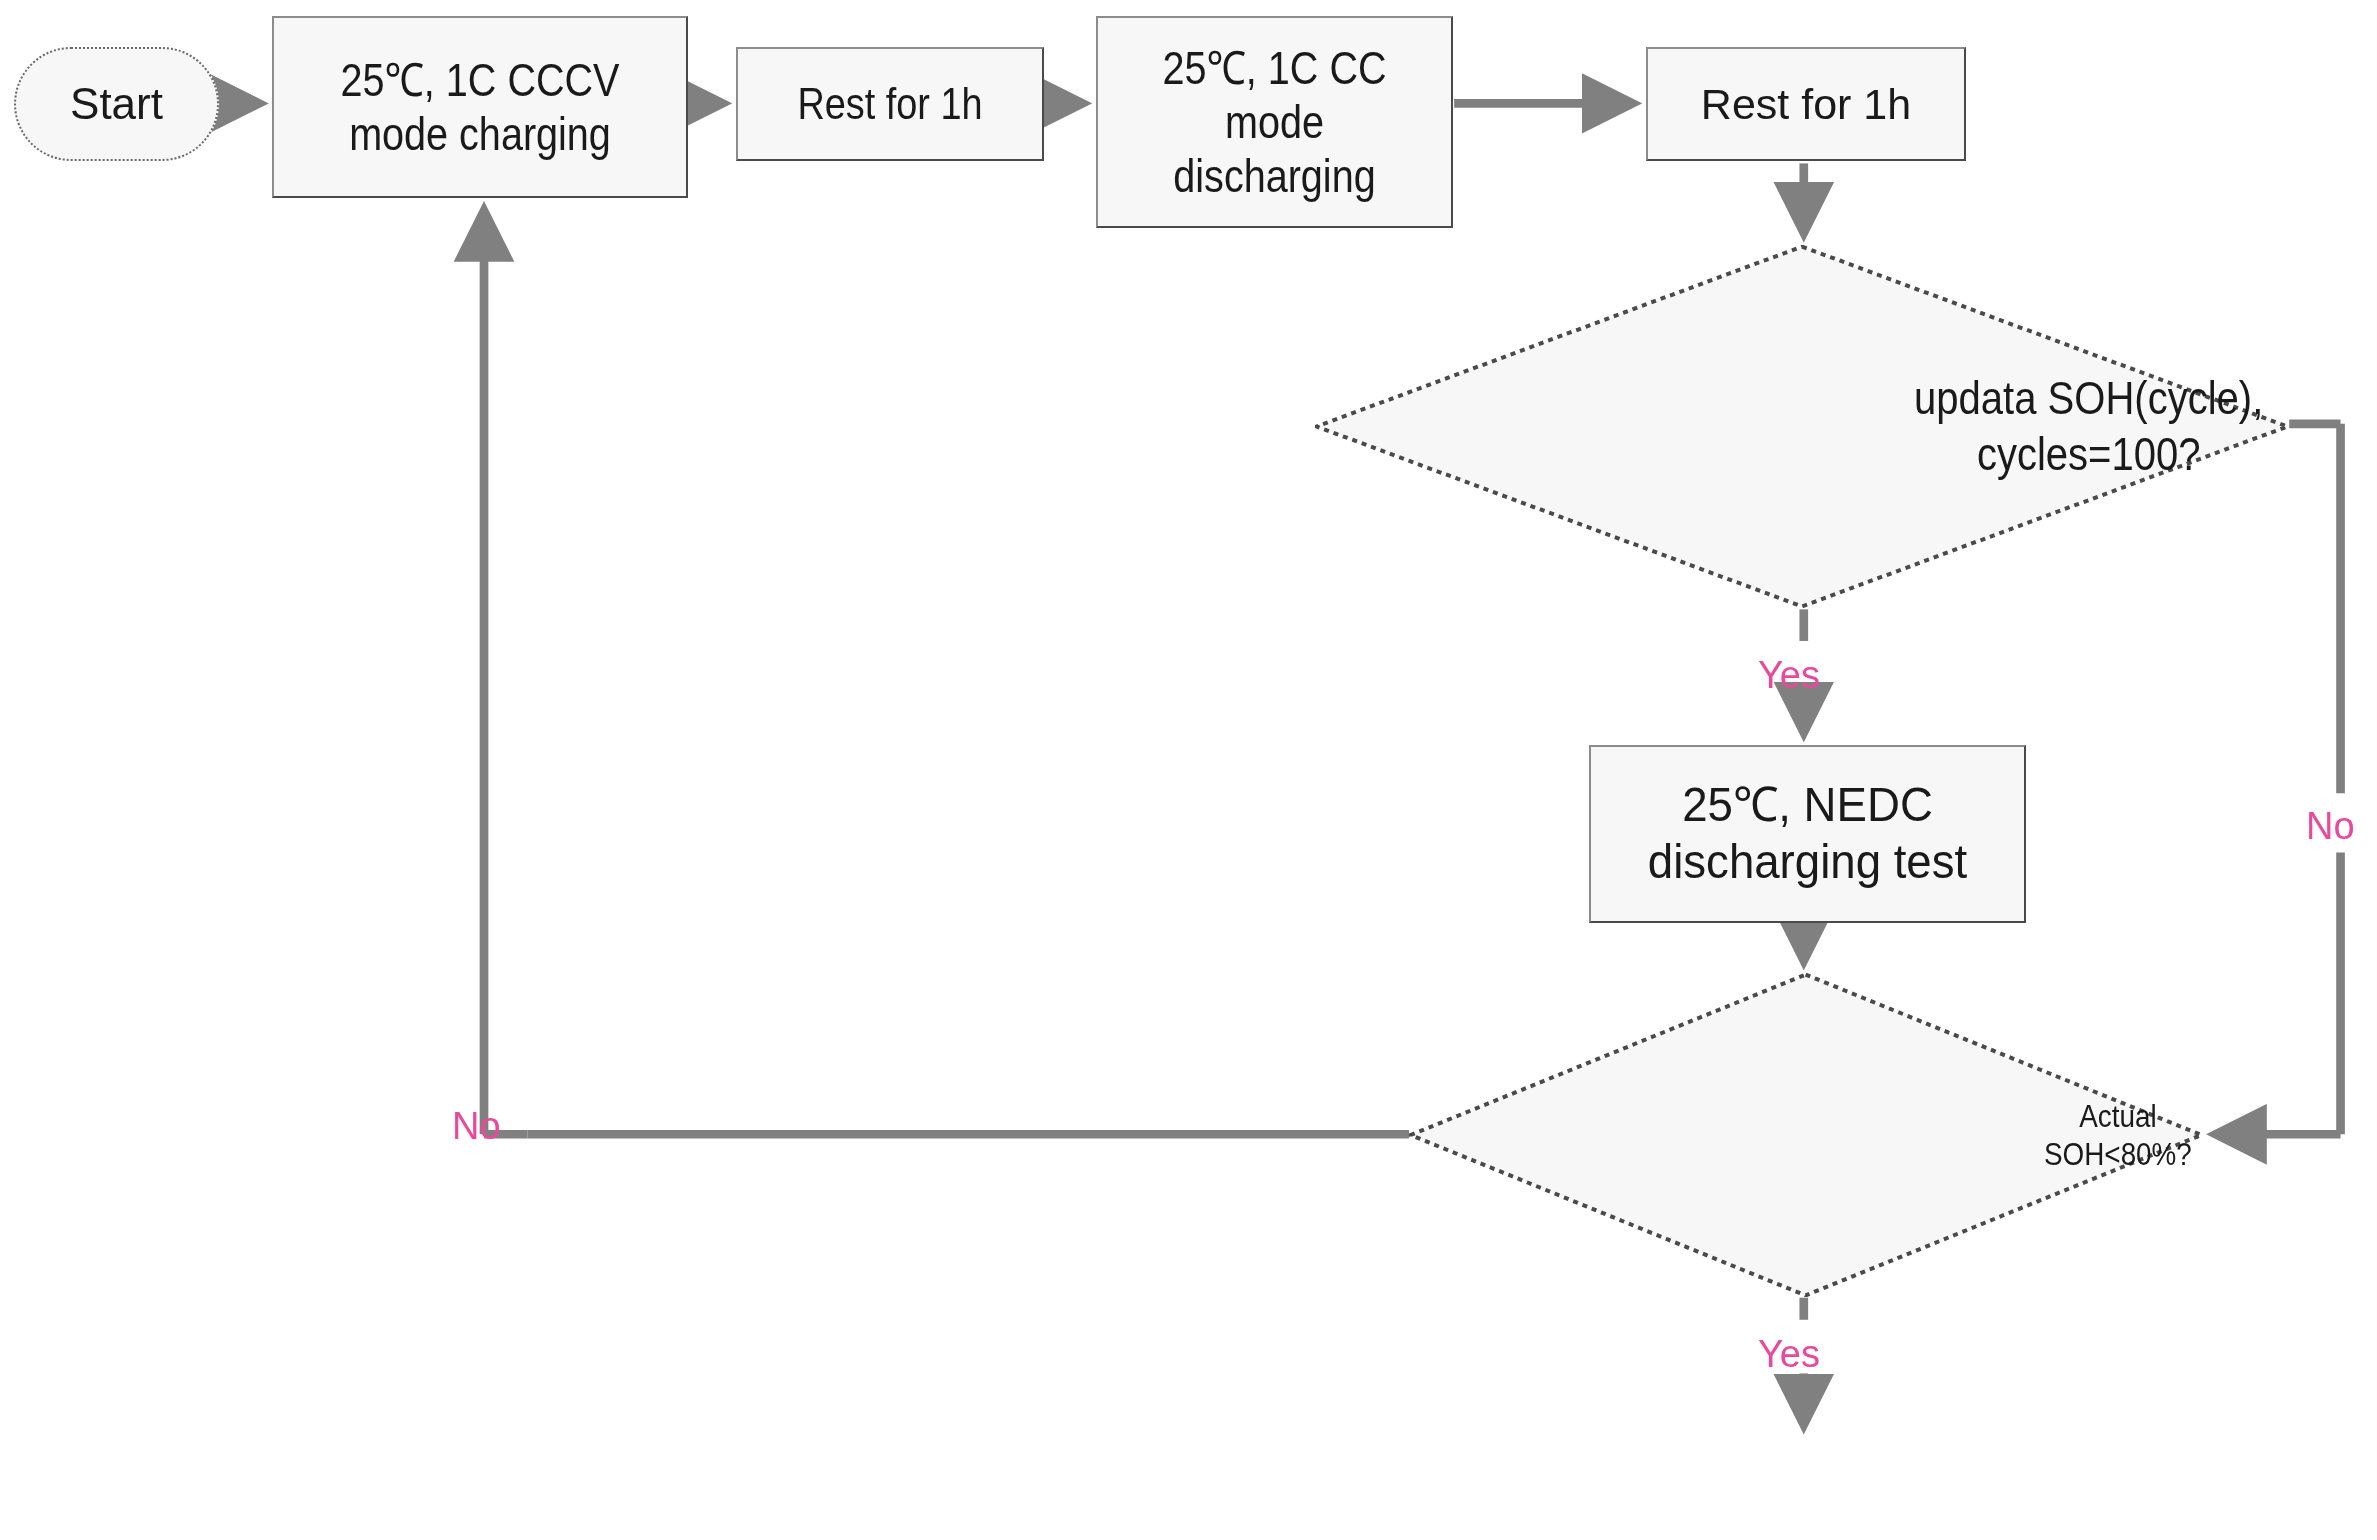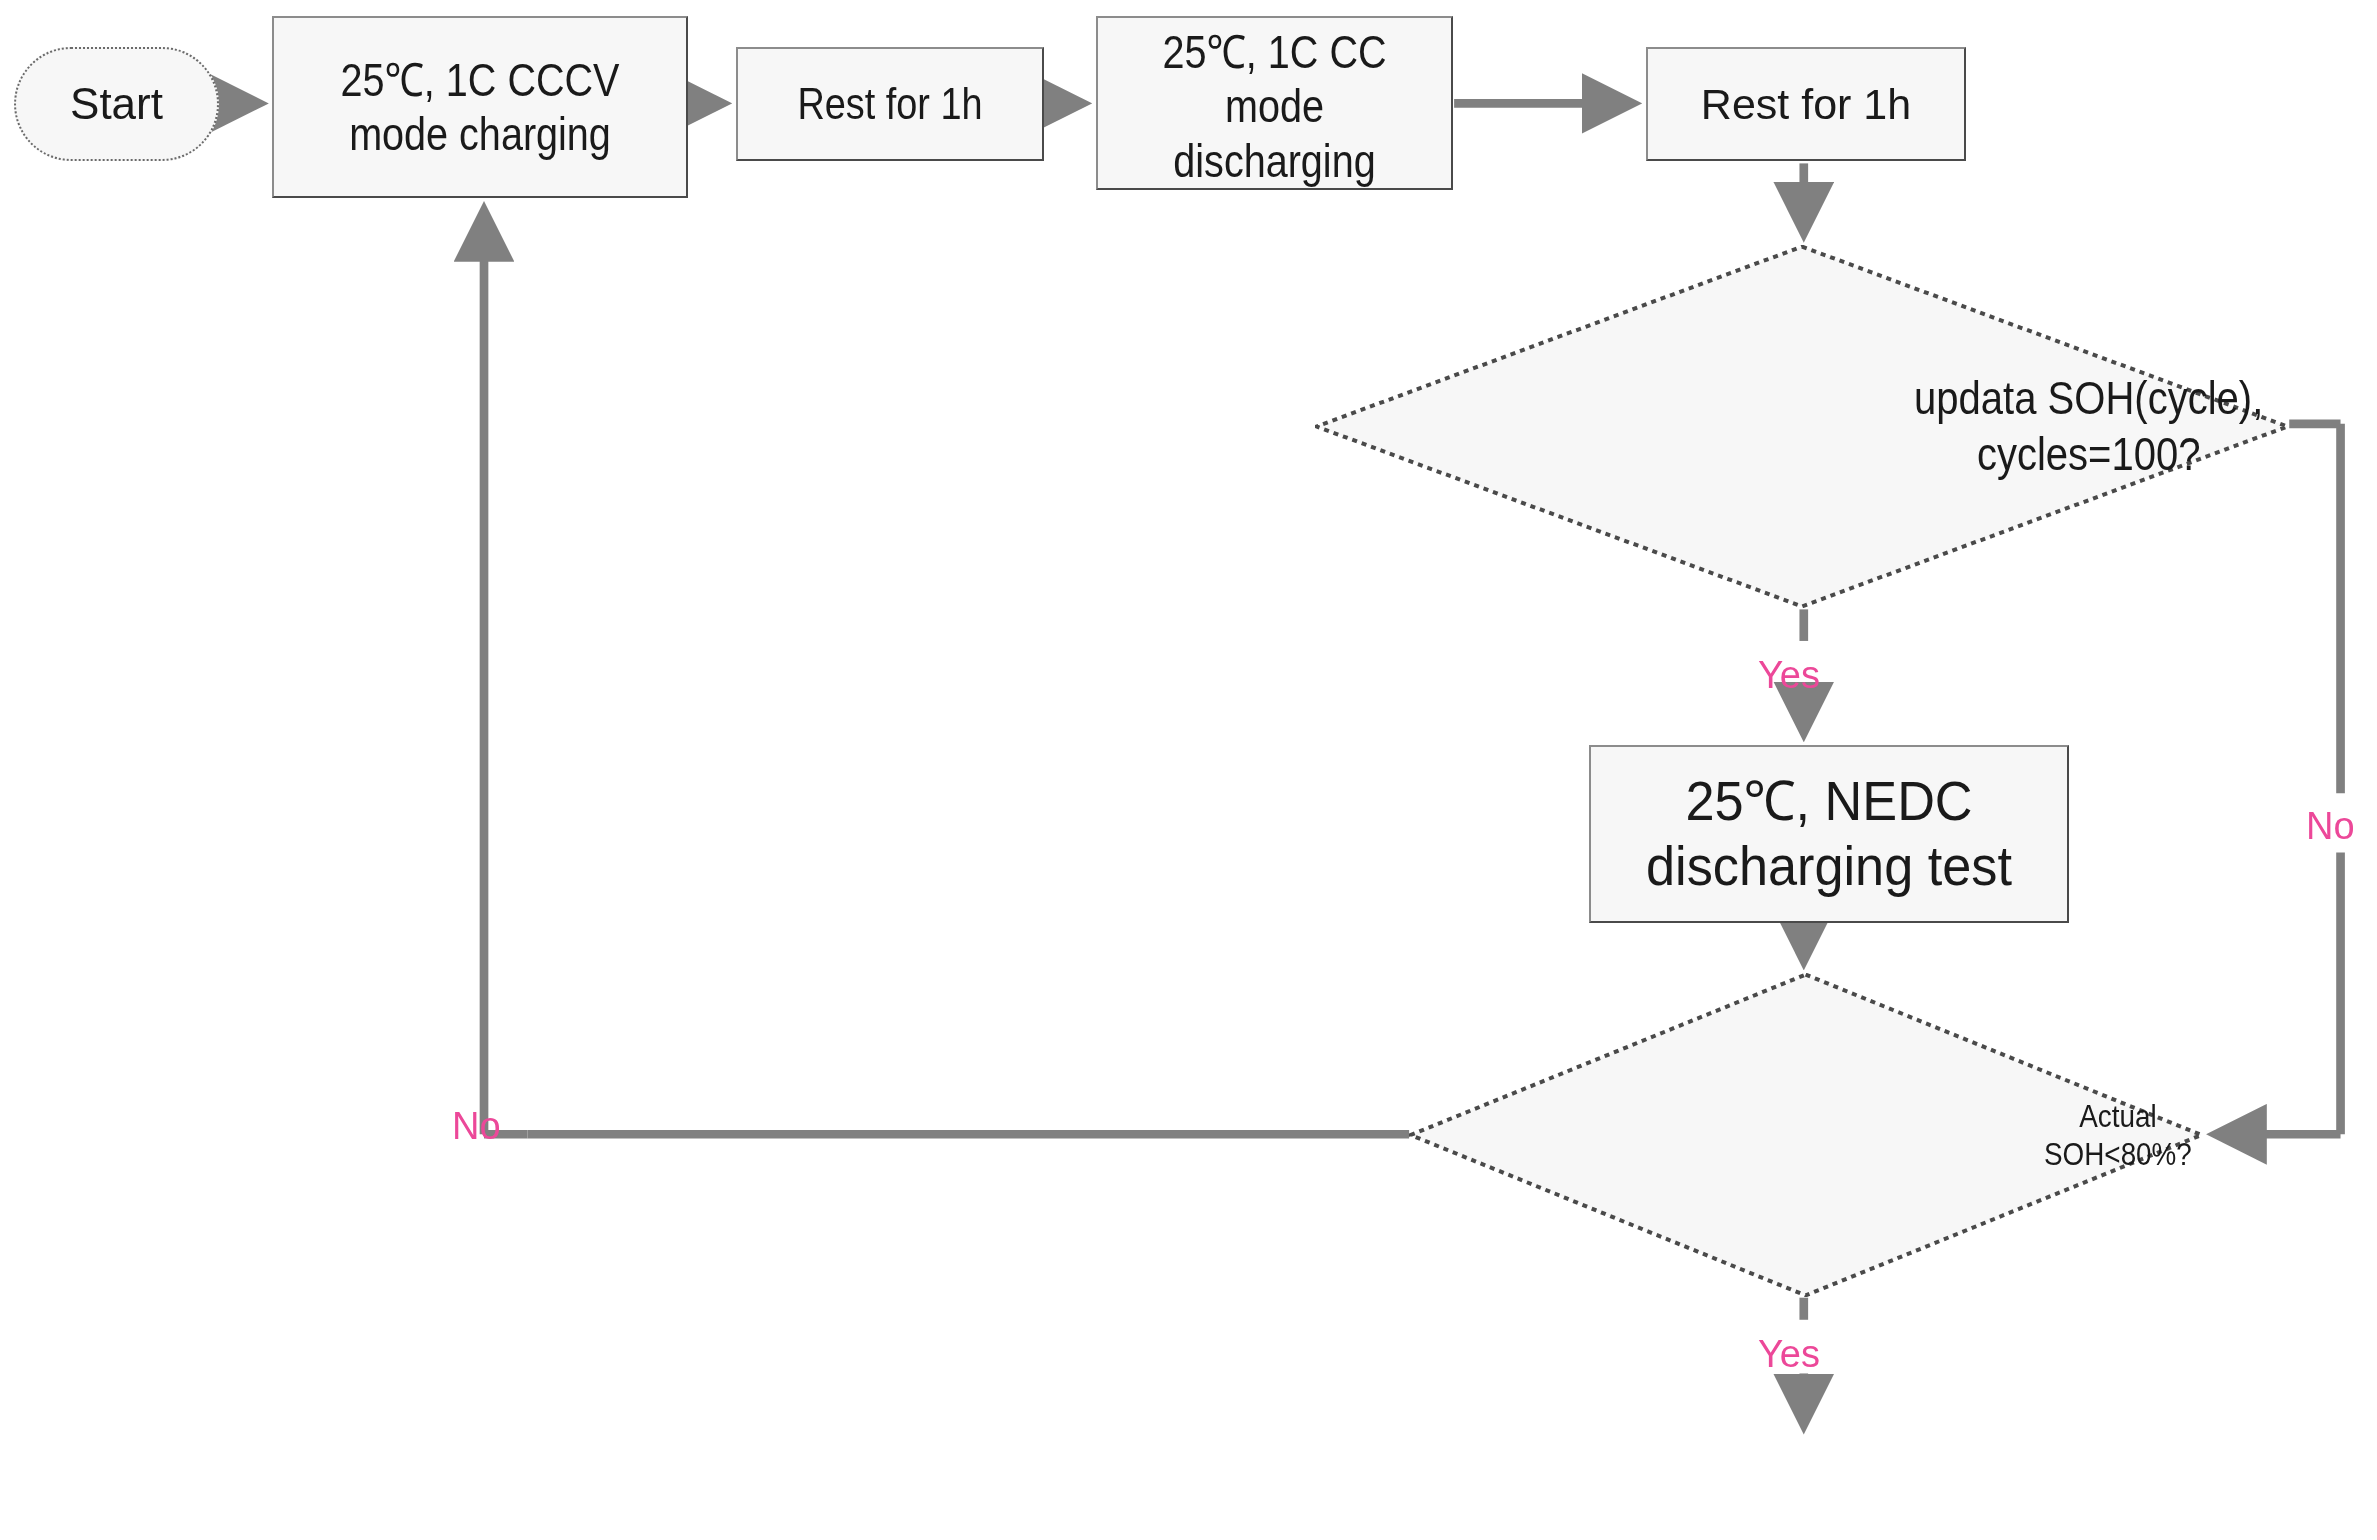--- a/index.html
+++ b/index.html
@@ -20,23 +20,23 @@
   .diamond .dlabel{position:absolute;left:0;top:0;width:100%;height:100%;
         display:flex;align-items:center;justify-content:flex-end;text-align:center;
         color:#1a1a1a;line-height:1.2;white-space:pre-line;}
   .diamond .dlabel span{display:block;transform:scaleX(0.87);transform-origin:center center;}
 
   .edgelabel{position:absolute;color:#ec4899;white-space:nowrap;}
 
   #n-start{left:14px;top:47px;width:205px;height:114px;font-size:44px;}
   #n-charge{left:272px;top:16px;width:416px;height:182px;font-size:46px;}
   #n-rest1{left:736px;top:47px;width:308px;height:114px;font-size:44px;}
-  #n-discharge{left:1096px;top:16px;width:357px;height:174px;font-size:46px;align-items:flex-end;}
+  #n-discharge{left:1096px;top:16px;width:357px;height:212px;font-size:46px;}
   #n-rest2{left:1646px;top:47px;width:320px;height:114px;font-size:43px;}
-  #n-nedc{left:1589px;top:745px;width:480px;height:178px;font-size:55px;}
+  #n-nedc{left:1589px;top:745px;width:437px;height:178px;font-size:48px;}
   #n-end{left:1713px;top:1437px;width:213px;height:99px;font-size:44px;}
   #n-rest2 .txt{transform:scaleX(1);}
   #n-nedc .txt{transform:scaleX(0.95);}
 
   #d-cycles{left:1315px;top:245px;width:974px;height:363px;font-size:46px;}
   #d-soh{left:1409px;top:973px;width:794px;height:324px;font-size:32px;}
 
   #lbl-yes1{left:1758px;top:654px;font-size:38px;}
   #lbl-no-right{left:2306px;top:805px;font-size:38px;}
   #lbl-no-left{left:452px;top:1105px;font-size:38px;}

